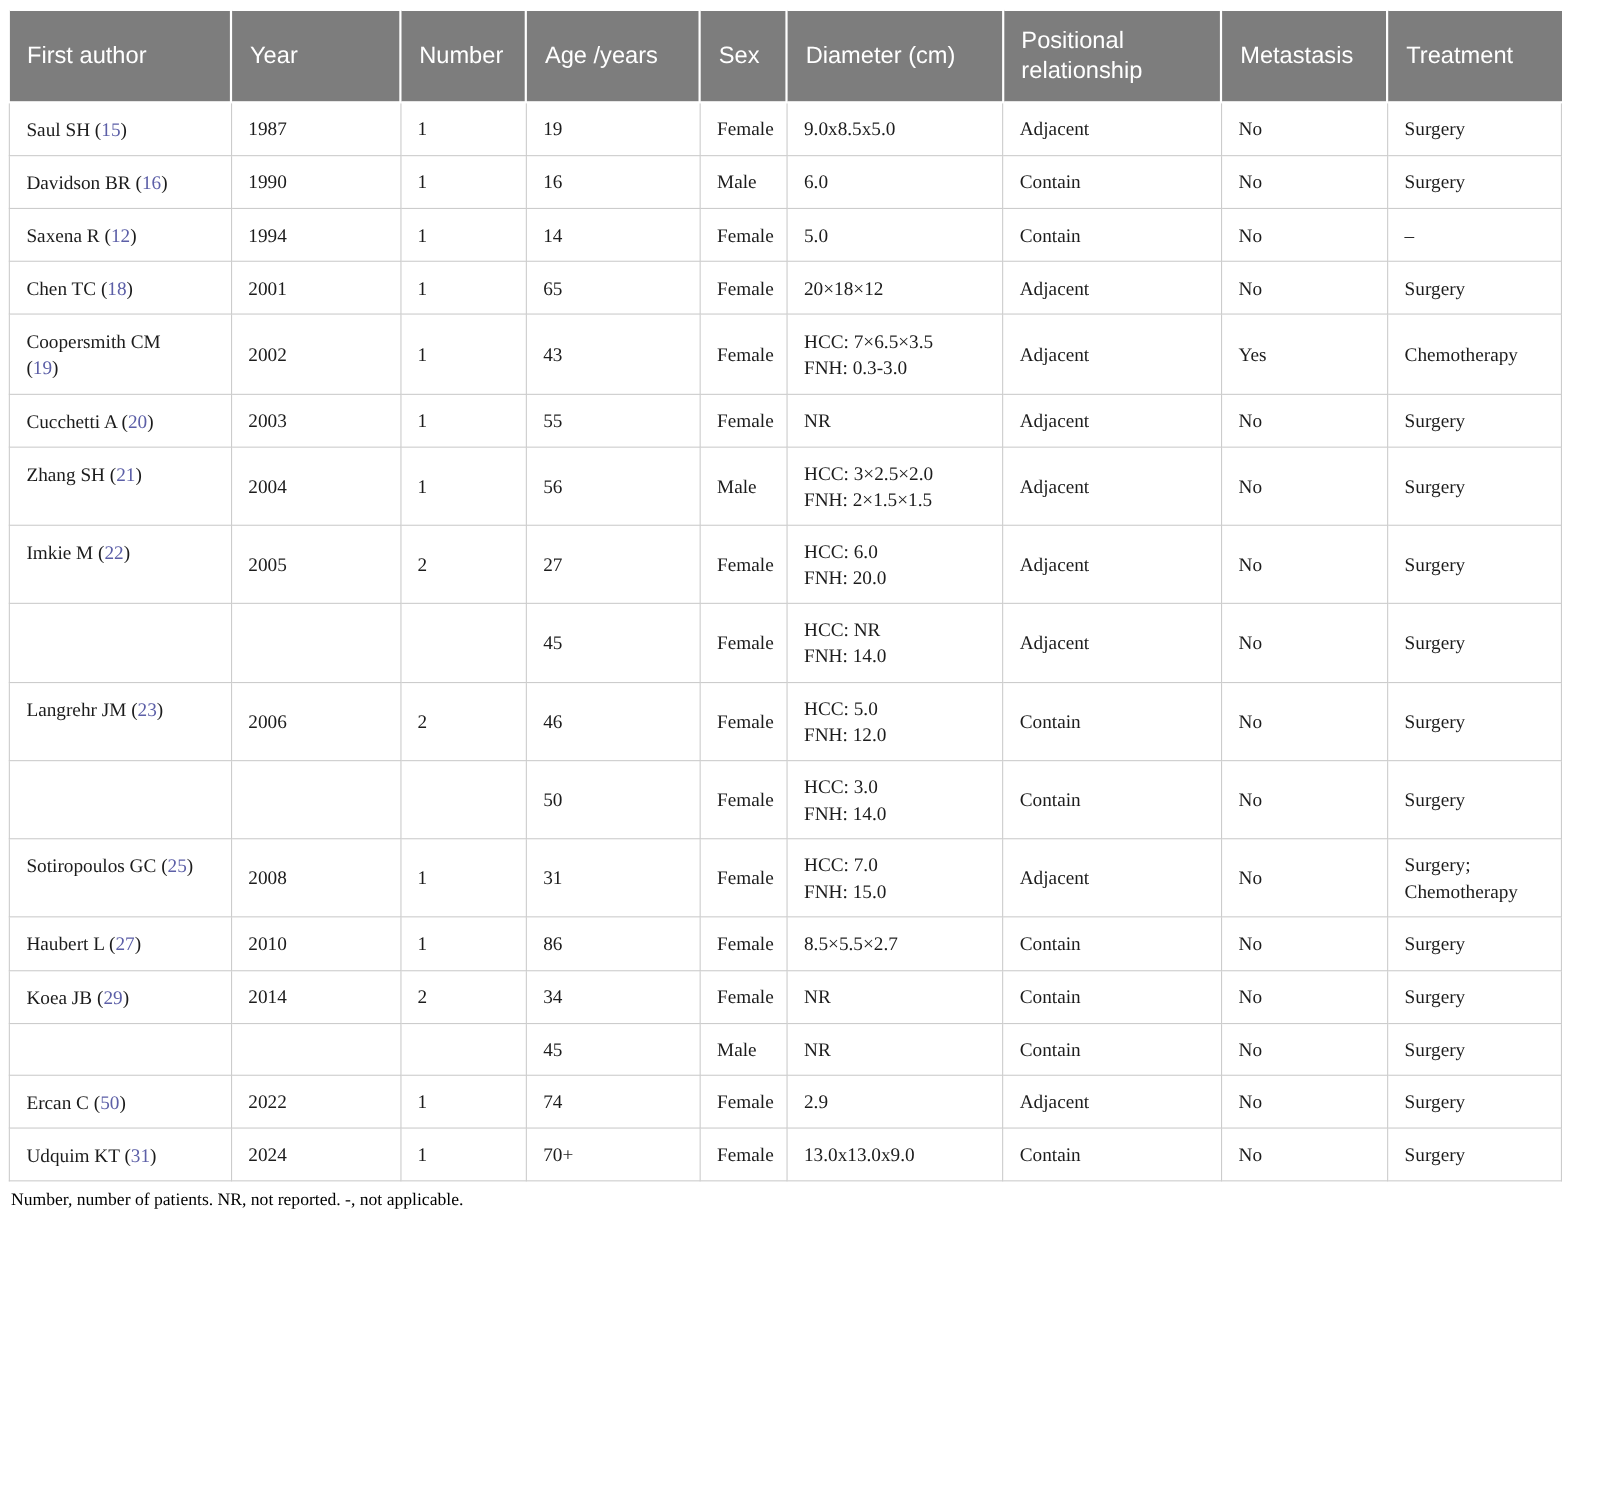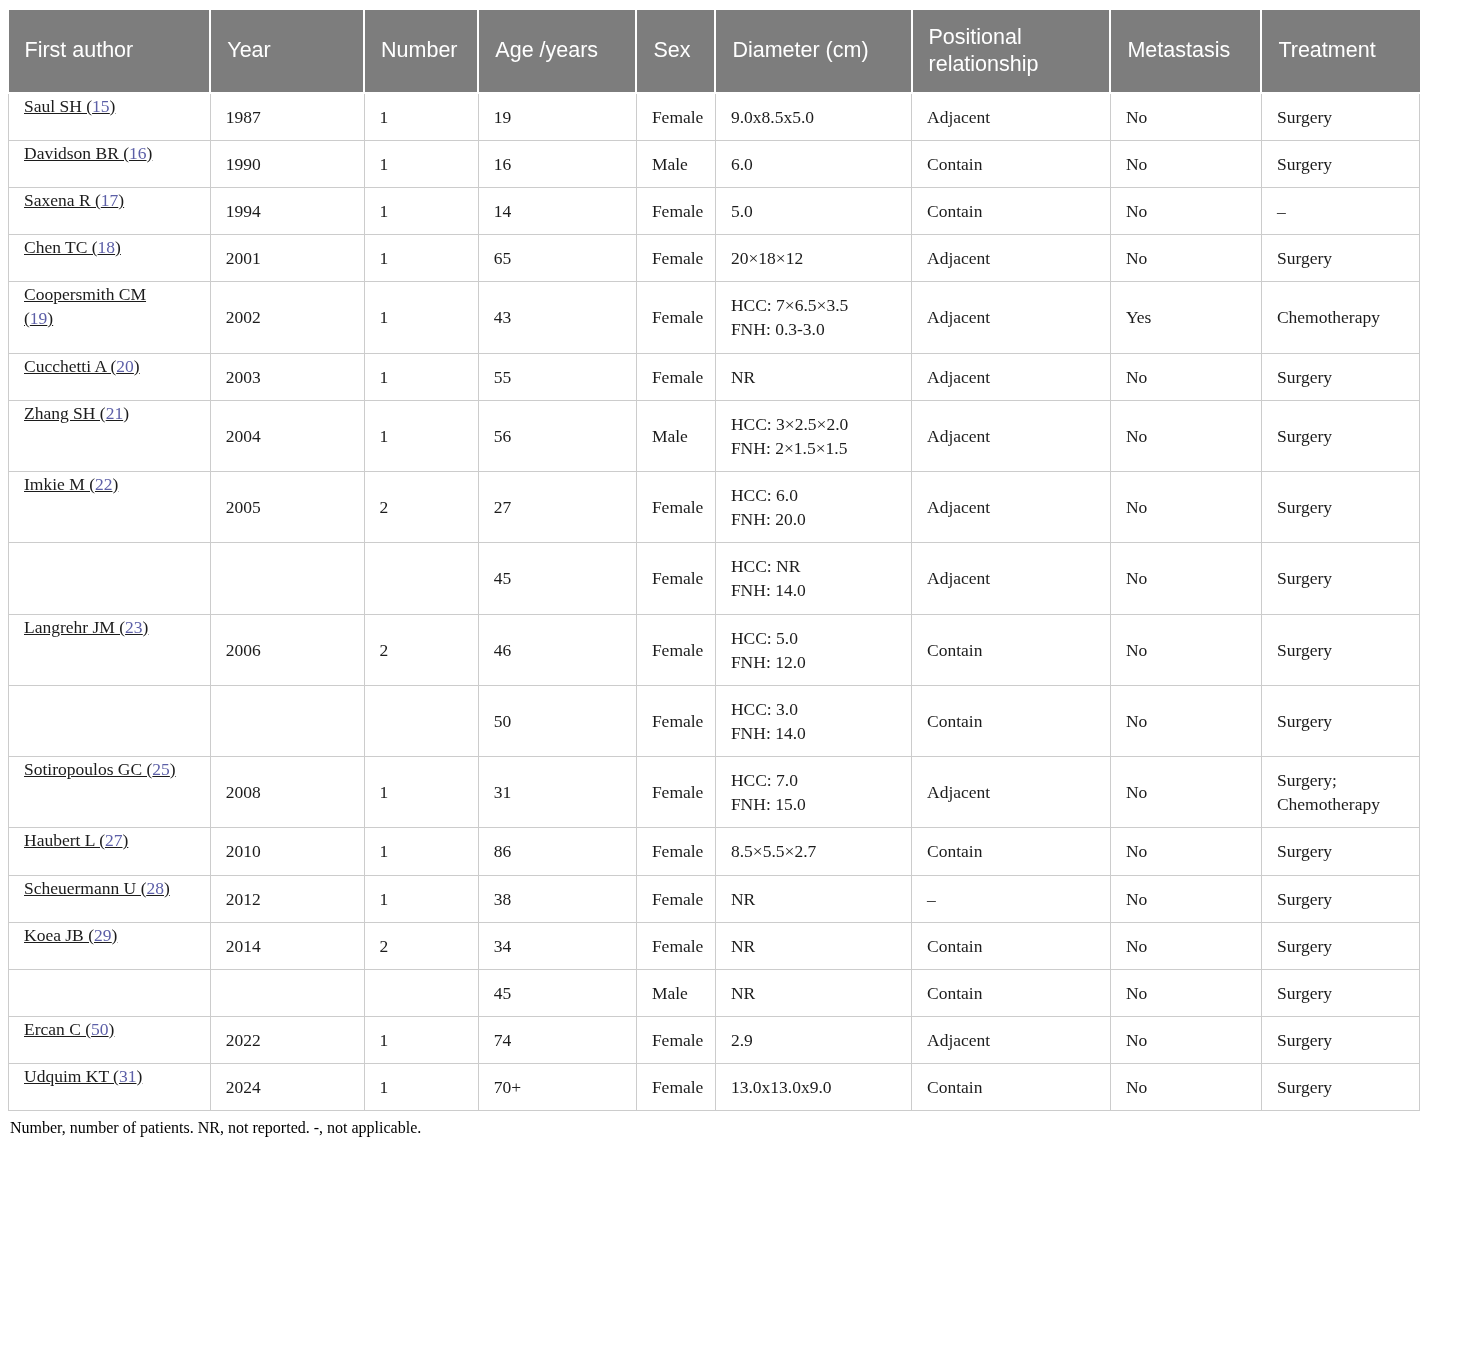--- a/index.html
+++ b/index.html
@@ -37,21 +37,21 @@
   thead tr th:first-child{border-left:none;}
   thead tr th:last-child{border-right:none;}
   tbody td{
     border:1px solid var(--border);
     font-size:17.5px;
     line-height:1.38;
     padding:11px 10px 11px 15px;
     vertical-align:middle;
     white-space:pre-line;
   }
-  td.author-cell{vertical-align:top;padding-top:0;text-decoration:underline;}
+  td.author-cell{vertical-align:top;padding-top:12px;}
   .ref-link{color:var(--link);cursor:pointer;}
   .footnote{
     font-size:16px;
     margin:8px 0 14px 2px;
     color:#000000;
   }
 </style>
 </head>
 <body>
 
@@ -99,21 +99,21 @@
           <td>1990</td>
           <td>1</td>
           <td>16</td>
           <td>Male</td>
           <td>6.0</td>
           <td>Contain</td>
           <td>No</td>
           <td>Surgery</td>
         </tr>
         <tr>
-          <td class="author-cell">Saxena R (<span class="ref-link">17</span>)</td>
+          <td class="author-cell">Saxena R (<span class="ref-link">12</span>)</td>
           <td>1994</td>
           <td>1</td>
           <td>14</td>
           <td>Female</td>
           <td>5.0</td>
           <td>Contain</td>
           <td>No</td>
           <td>–</td>
         </tr>
         <tr>
@@ -225,31 +225,20 @@
 Chemotherapy</td>
         </tr>
         <tr>
           <td class="author-cell">Haubert L (<span class="ref-link">27</span>)</td>
           <td>2010</td>
           <td>1</td>
           <td>86</td>
           <td>Female</td>
           <td>8.5×5.5×2.7</td>
           <td>Contain</td>
-          <td>No</td>
-          <td>Surgery</td>
-        </tr>
-        <tr>
-          <td class="author-cell">Scheuermann U (<span class="ref-link">28</span>)</td>
-          <td>2012</td>
-          <td>1</td>
-          <td>38</td>
-          <td>Female</td>
-          <td>NR</td>
-          <td>–</td>
           <td>No</td>
           <td>Surgery</td>
         </tr>
         <tr>
           <td class="author-cell">Koea JB (<span class="ref-link">29</span>)</td>
           <td>2014</td>
           <td>2</td>
           <td>34</td>
           <td>Female</td>
           <td>NR</td>

